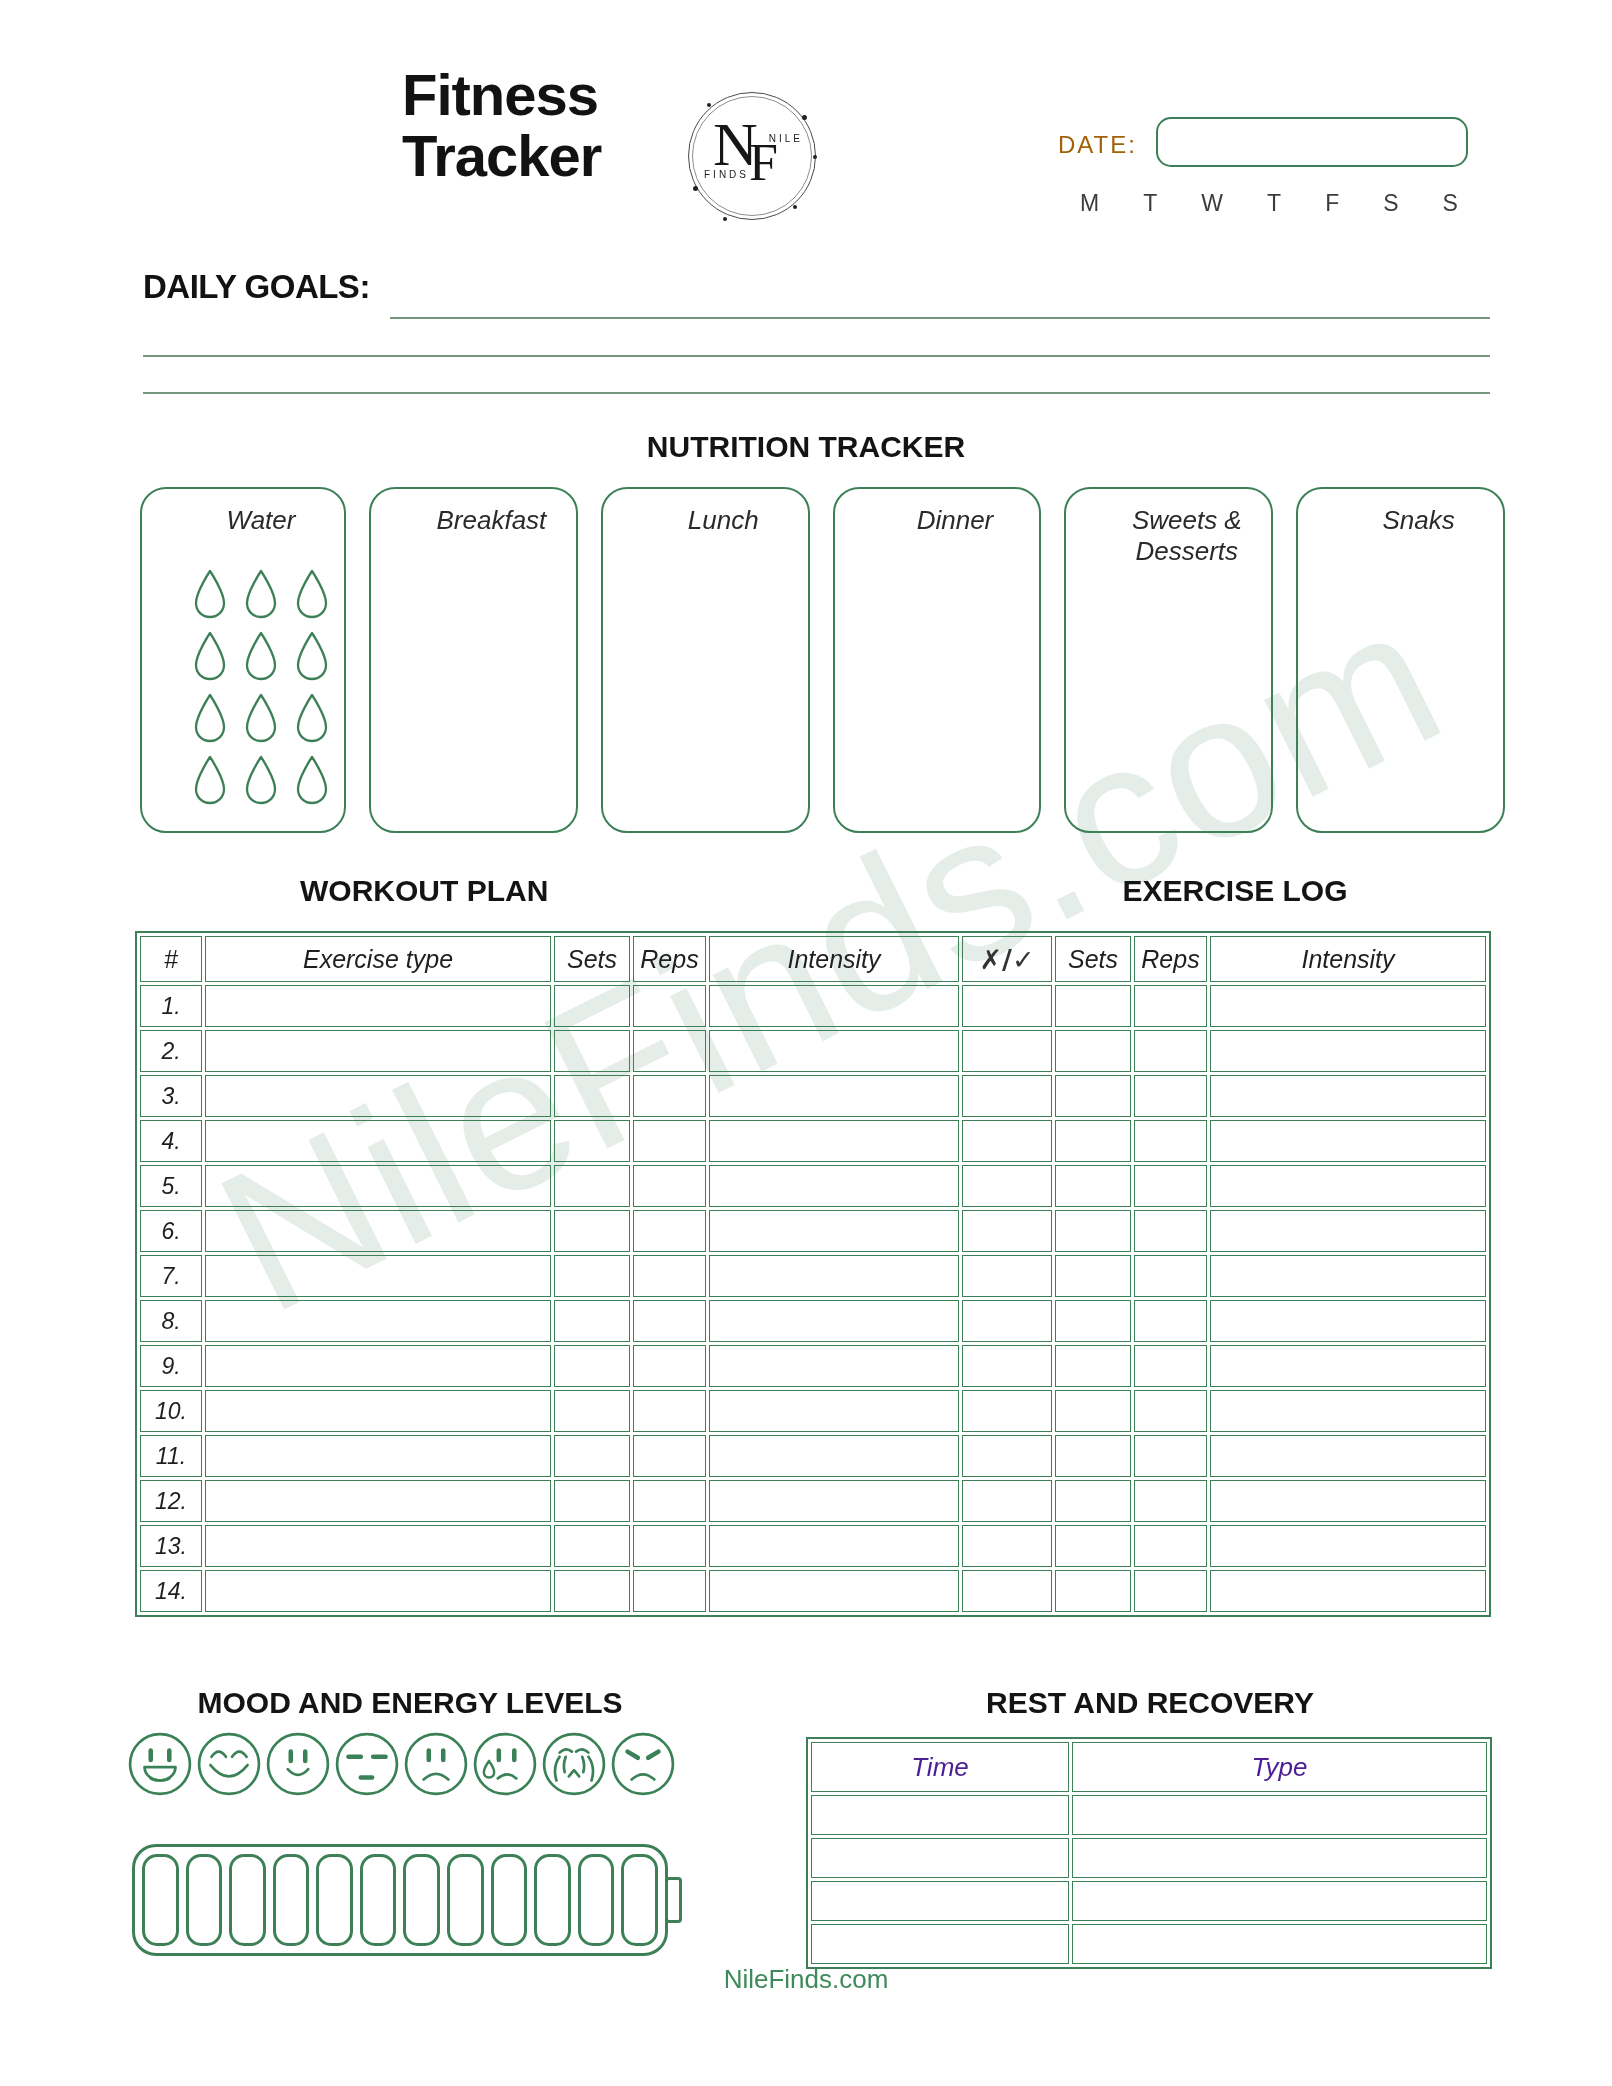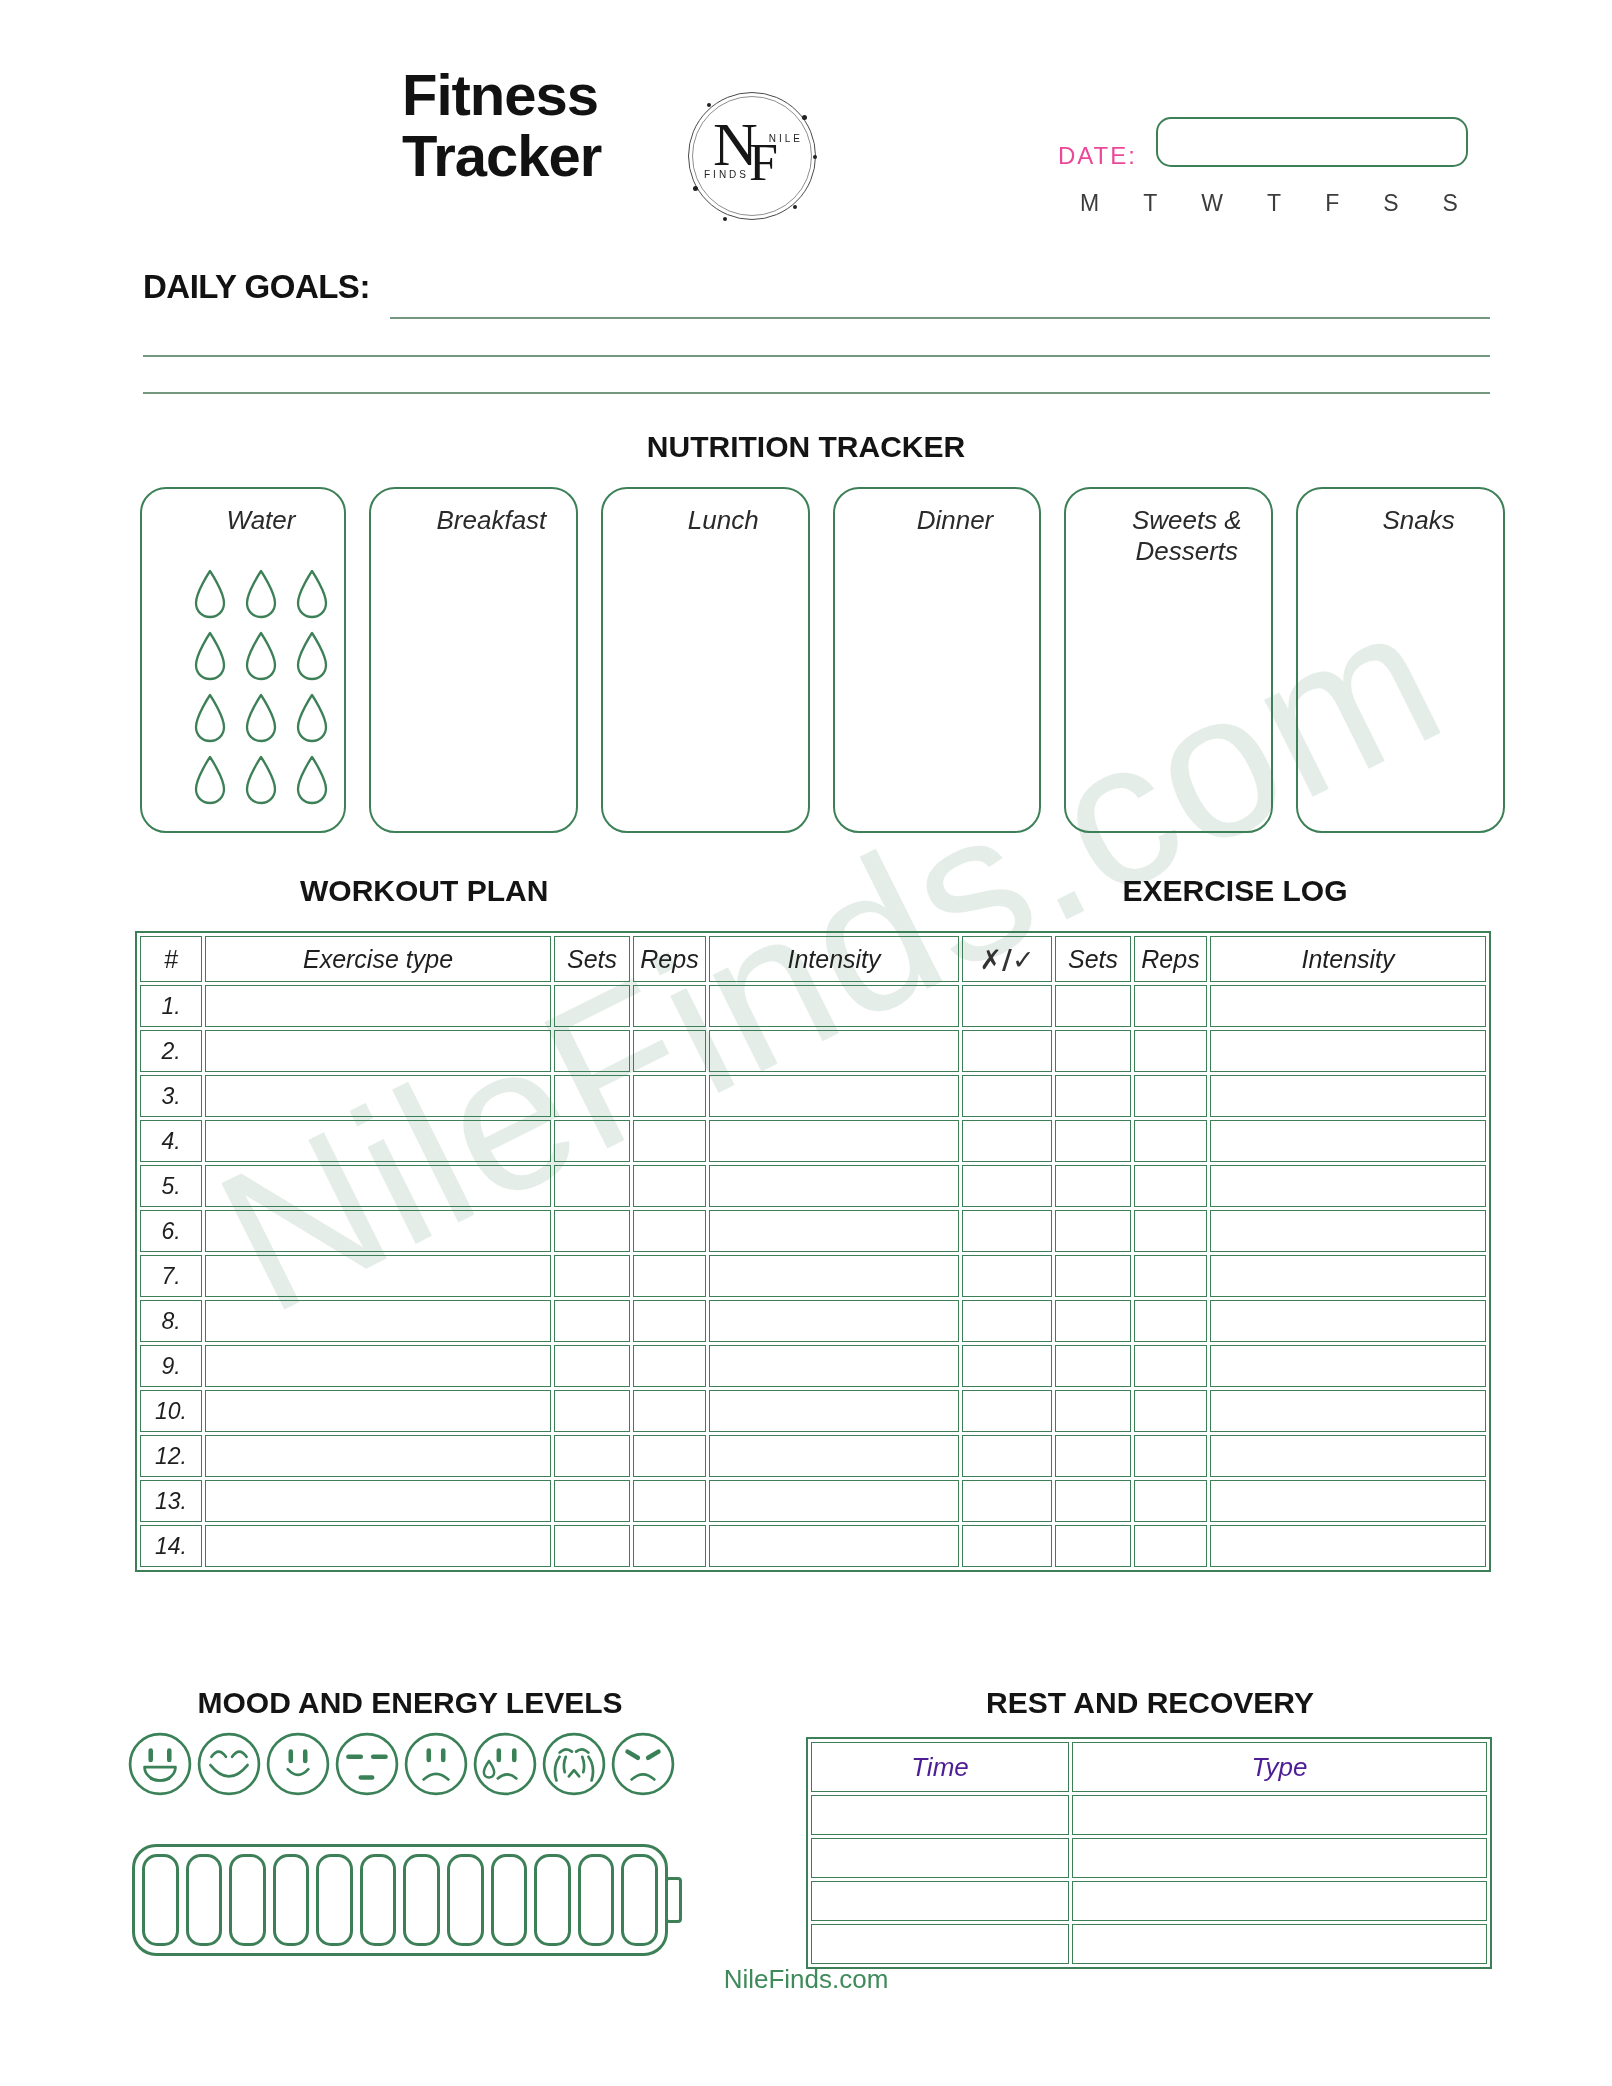--- a/index.html
+++ b/index.html
@@ -19,21 +19,21 @@
     color:#121212;letter-spacing:-1px;}
   .logo{left:688px;top:92px;width:126px;height:126px;border:1.6px solid #4a4a4a;border-radius:50%;}
   .logo::before{content:"";position:absolute;inset:3px;border:1px solid #8f8f8f;border-radius:50%;}
   .logo span{position:absolute;}
   .logo-n{left:24px;top:20px;font-family:"Liberation Serif",serif;font-size:62px;line-height:1;color:#161616;}
   .logo-f{left:60px;top:44px;font-family:"Liberation Serif",serif;font-size:52px;line-height:1;color:#161616;}
   .logo-word-top{right:12px;top:40px;font-size:10px;letter-spacing:3px;color:#222;}
   .logo-word-bottom{left:15px;top:76px;font-size:10px;letter-spacing:3px;color:#222;}
   .logo .dot{position:absolute;background:#222;border-radius:50%;}
 
-  .date-label{left:1058px;top:142px;font-size:24px;letter-spacing:2px;color:#ec4899;}
+  .date-label{left:1058px;top:131px;font-size:24px;letter-spacing:2px;color:#a16207;}
   .date-box{left:1156px;top:117px;width:308px;height:46px;border:2px solid #3d8058;border-radius:15px;}
   .weekday-row{left:1080px;top:190px;width:378px;display:flex;justify-content:space-between;
     font-size:23px;color:#3c3c3c;}
 
   
   .goals-label{left:143px;top:268px;font-size:33px;font-weight:bold;letter-spacing:-0.5px;color:#121212;}
   .goal-line{height:0;border-bottom:2px solid #74987f;}
   .goal-line.l1{left:390px;top:317px;width:1100px;}
   .goal-line.l2{left:143px;top:355px;width:1347px;}
   .goal-line.l3{left:143px;top:392px;width:1347px;}
@@ -346,20 +346,31 @@
           <td></td>
           <td></td>
           <td></td>
           <td></td>
           <td></td>
           <td></td>
           <td></td>
           <td></td>
         </tr>
         <tr>
+          <td class="num-cell">11.</td>
+          <td></td>
+          <td></td>
+          <td></td>
+          <td></td>
+          <td></td>
+          <td></td>
+          <td></td>
+          <td></td>
+        </tr>
+        <tr>
           <td class="num-cell">12.</td>
           <td></td>
           <td></td>
           <td></td>
           <td></td>
           <td></td>
           <td></td>
           <td></td>
           <td></td>
         </tr>

